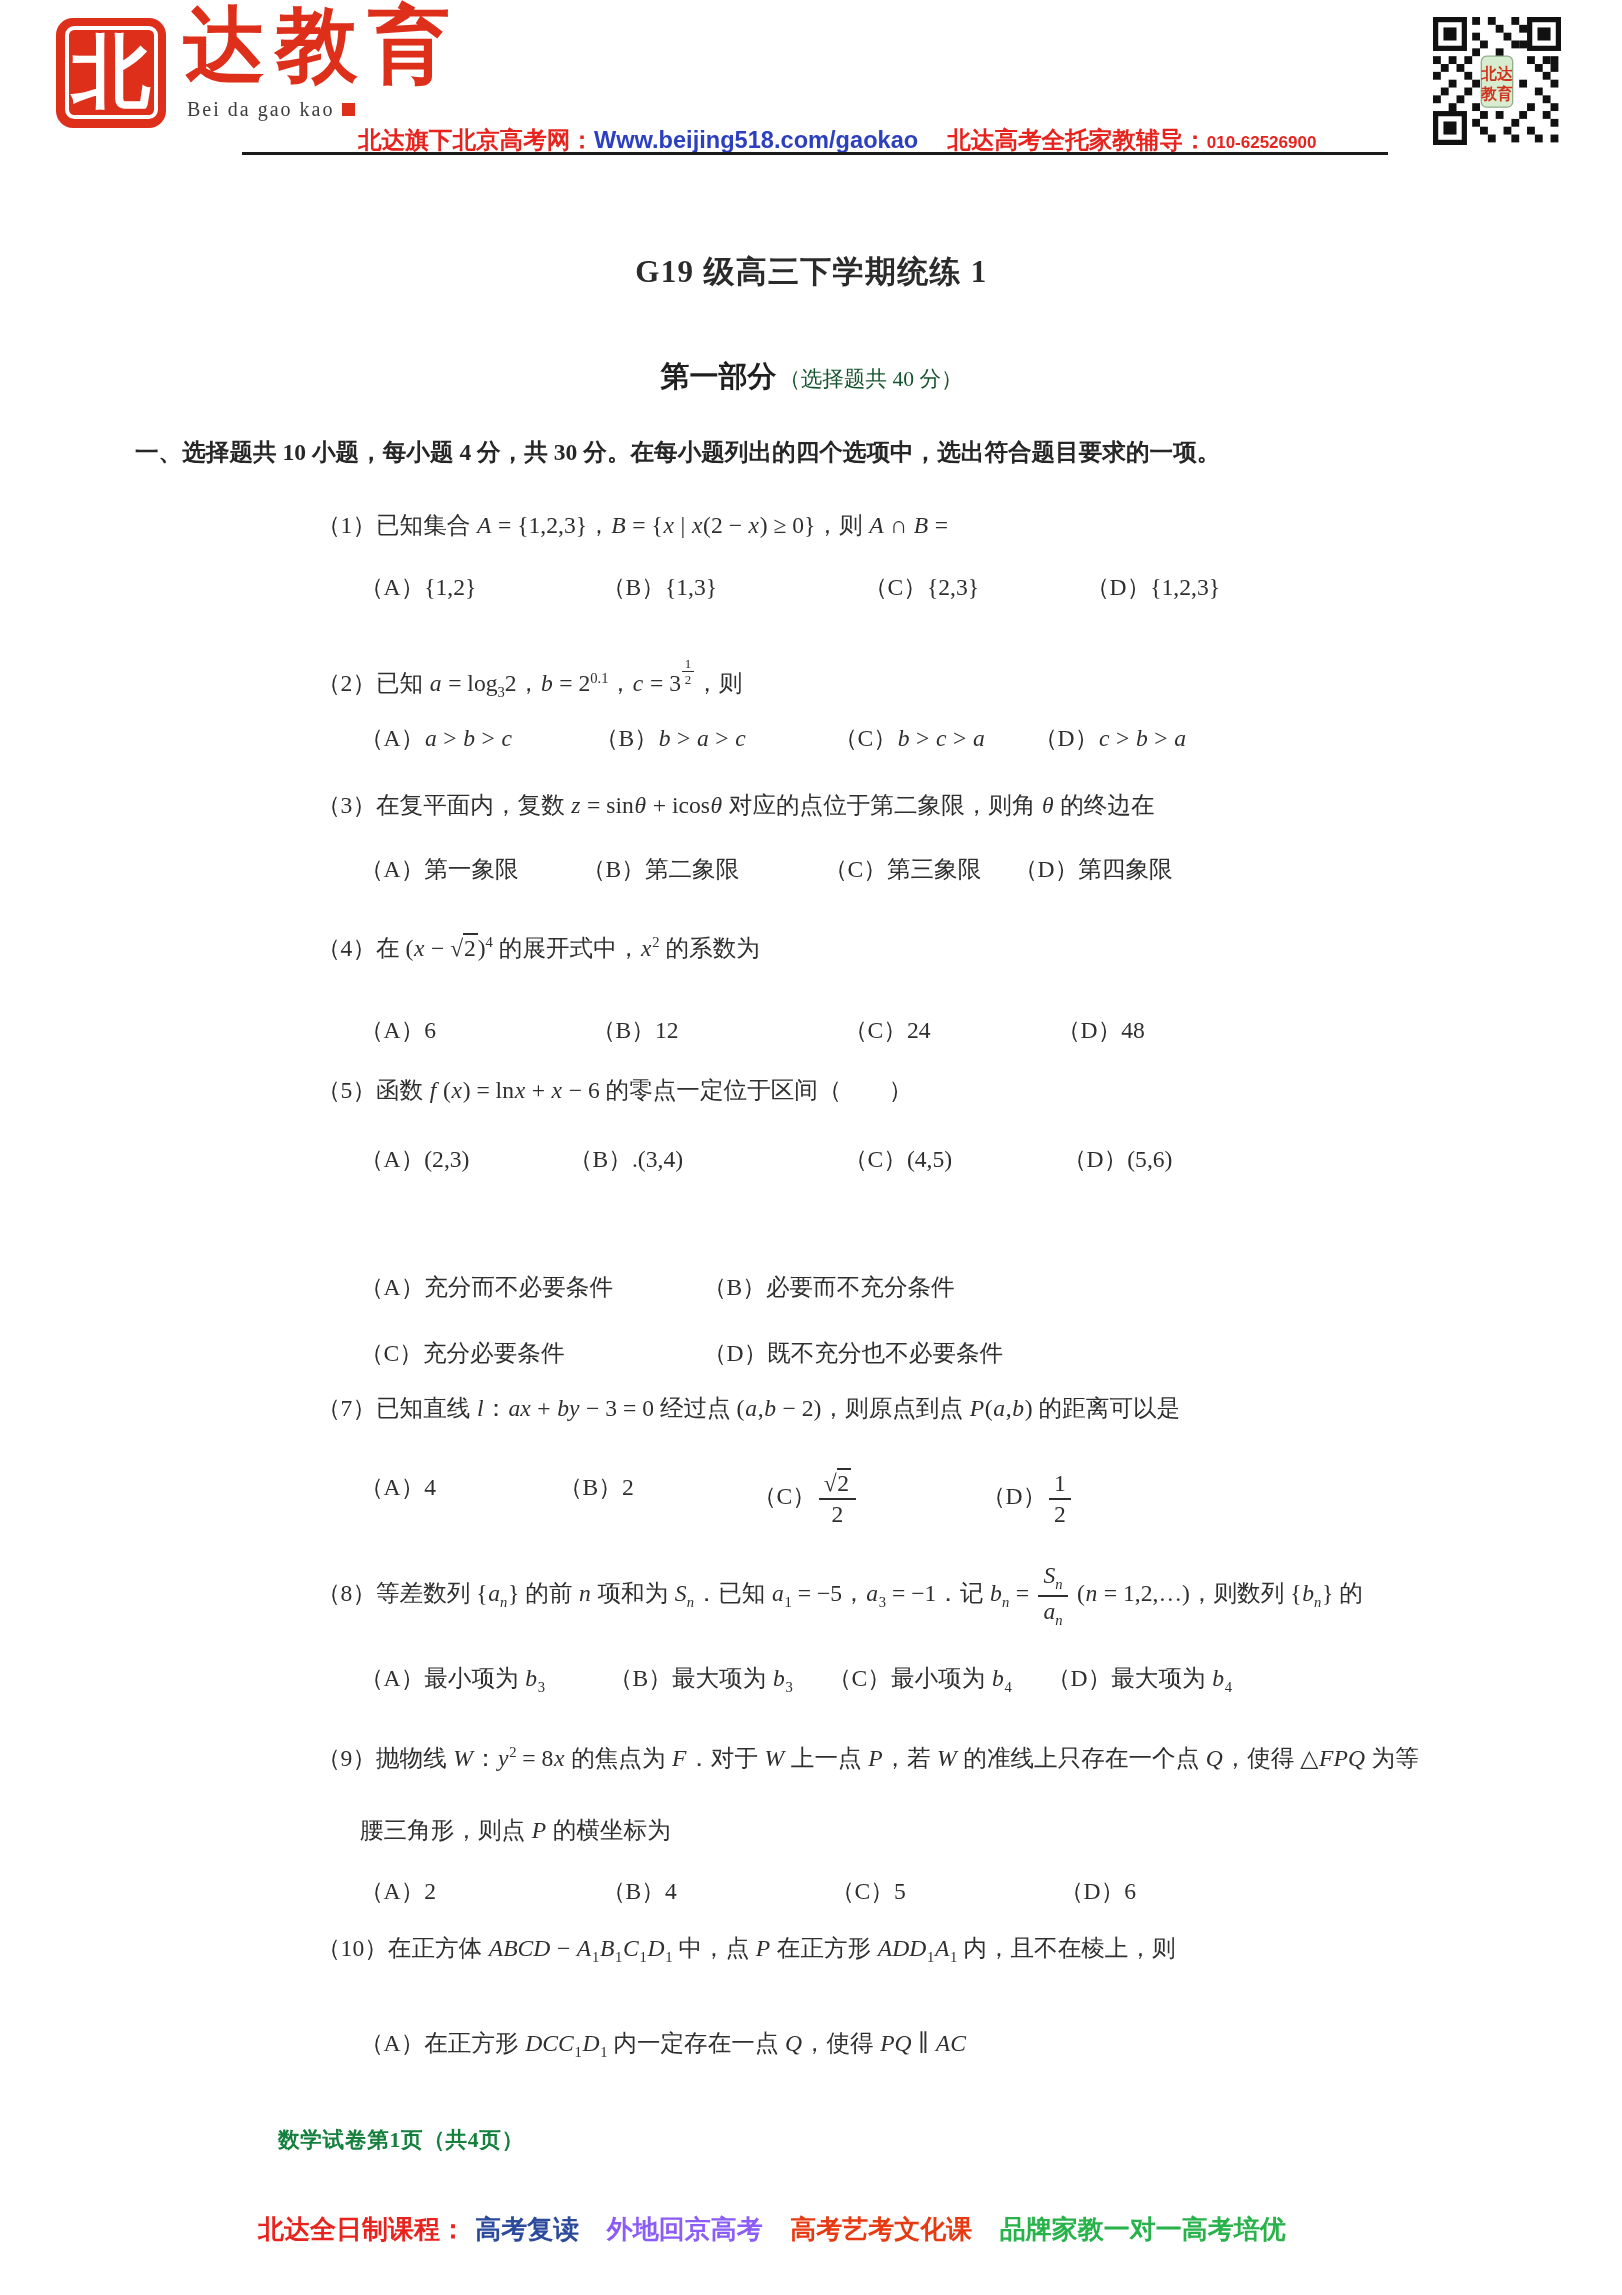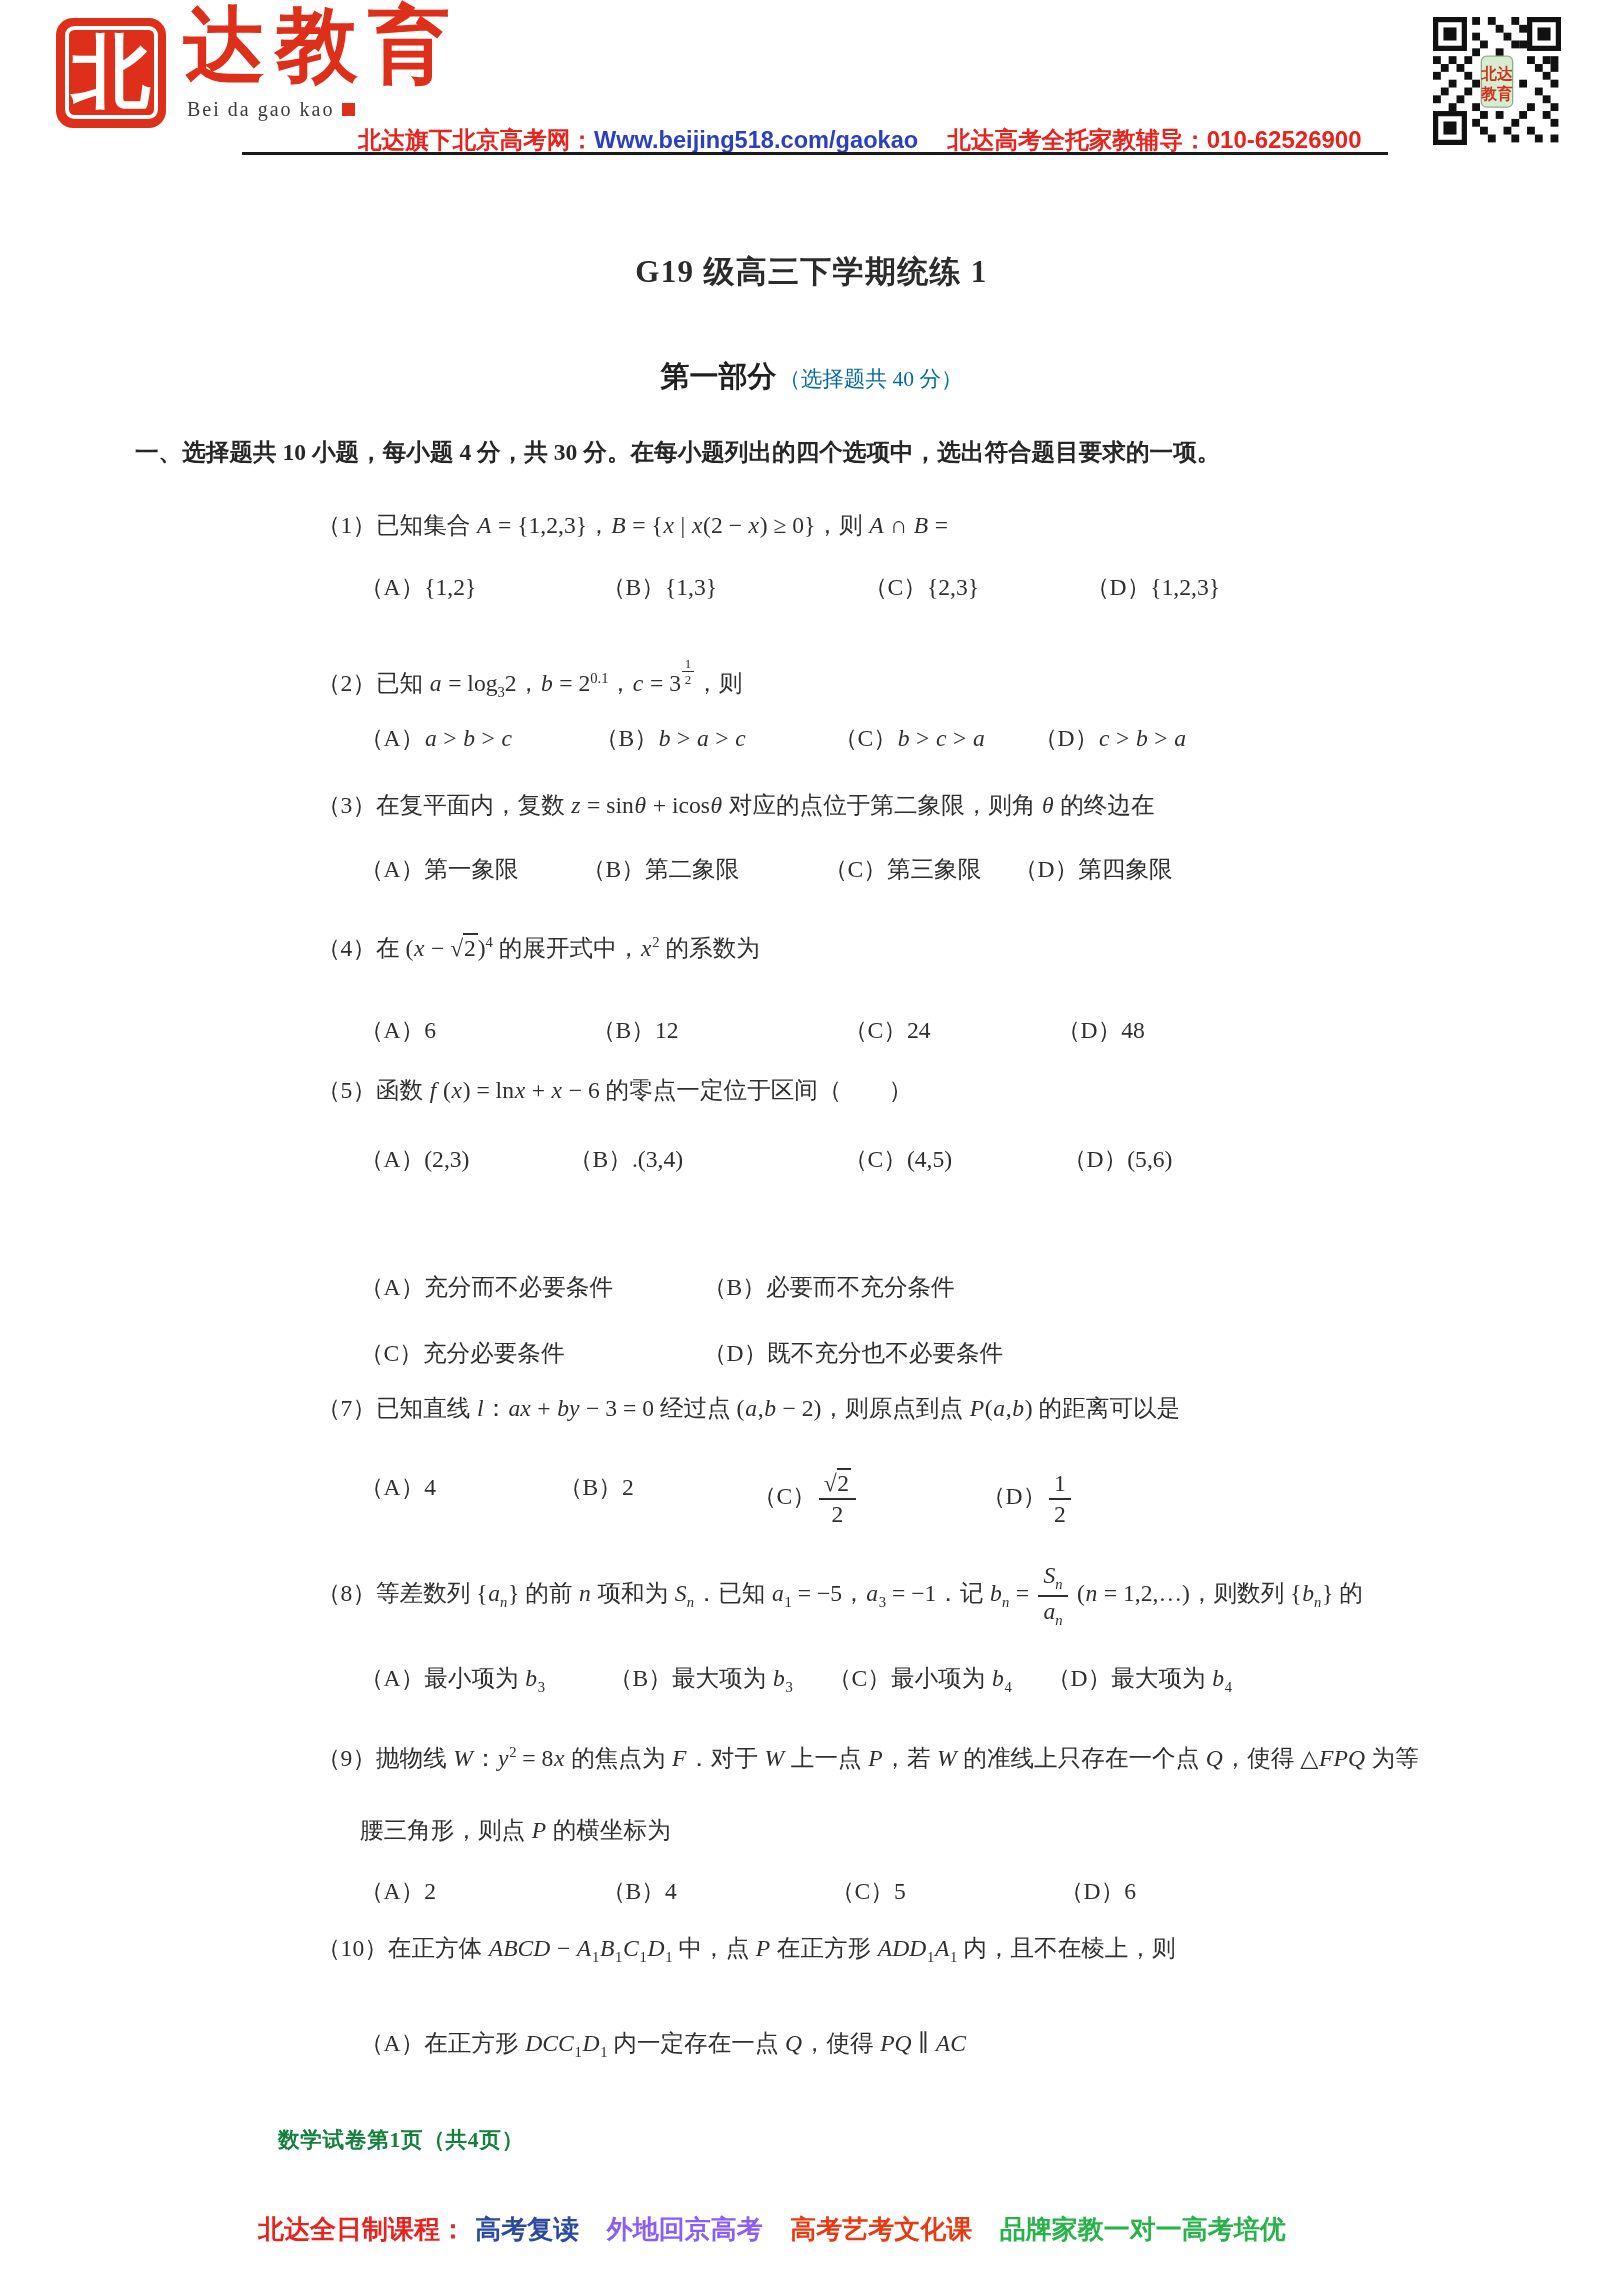--- a/index.html
+++ b/index.html
@@ -12,30 +12,30 @@
   .seal::before{content:"";position:absolute;inset:8.5px;border:4.6px solid #fff;border-radius:9.2px;}
   .seal-char{position:absolute;inset:0;display:flex;align-items:center;justify-content:center;
              font-size:79px;font-weight:700;color:#fff;}
   .brand{position:absolute;left:183px;top:1.3px;font-size:82px;font-weight:700;color:#de2f1b;
          letter-spacing:10.5px;line-height:1.1;}
   .tagline{position:absolute;left:187px;top:98px;font-size:20px;color:#3c3c3c;letter-spacing:2px;}
   .tag-square{display:inline-block;width:13px;height:13px;background:#de2f1b;margin-left:7.9px;}
   .hdr-line{position:absolute;left:358px;top:124px;font-size:23.6px;font-weight:700;color:#e8231d;
             font-family:"Liberation Sans","DejaVu Sans",sans-serif;white-space:nowrap;}
   .hdr-link{color:#2b3fbf;text-decoration:none;border-bottom:2px solid #2b3fbf;font-weight:600;margin-right:29px;}
-  .hdr-phone{font-size:24px;}
+  .hdr-phone{font-size:17px;}
   .rule{position:absolute;left:242px;top:152px;width:1146px;height:2.6px;background:#1b1b1b;}
   .qr{position:absolute;left:1433px;top:17px;width:128px;height:128px;}
 
   
   .title{position:absolute;left:0;top:251px;width:1623px;text-align:center;
          font-size:31px;font-weight:600;color:#2b2b2b;letter-spacing:1.3px;}
   .section{position:absolute;left:0;top:357px;width:1623px;text-align:center;color:#1f1f1f;}
   .section b{font-size:29px;font-family:"Liberation Sans","DejaVu Sans",sans-serif;}
-  .section span{font-size:21.6px;color:#0369a1;}
+  .section span{font-size:21.6px;color:#14532d;}
   .instr{position:absolute;left:135px;top:436px;font-size:23.6px;font-weight:700;color:#262626;white-space:nowrap;}
 
   
   .stem{position:absolute;left:317px;font-size:23.6px;white-space:nowrap;color:#2f2f2f;}
   .row{position:absolute;left:0;width:1623px;height:29px;font-size:23.6px;color:#2f2f2f;}
   .row .o{position:absolute;white-space:nowrap;}
   i{font-style:italic;padding:0 0.7px;}
   sub,sup{font-size:0.62em;}
   .frac{display:inline-block;vertical-align:middle;text-align:center;line-height:1.05;margin:0 2.6px;}
   .frac .nu{display:block;padding:0 5.2px 2.6px;border-bottom:2px solid #2f2f2f;}

